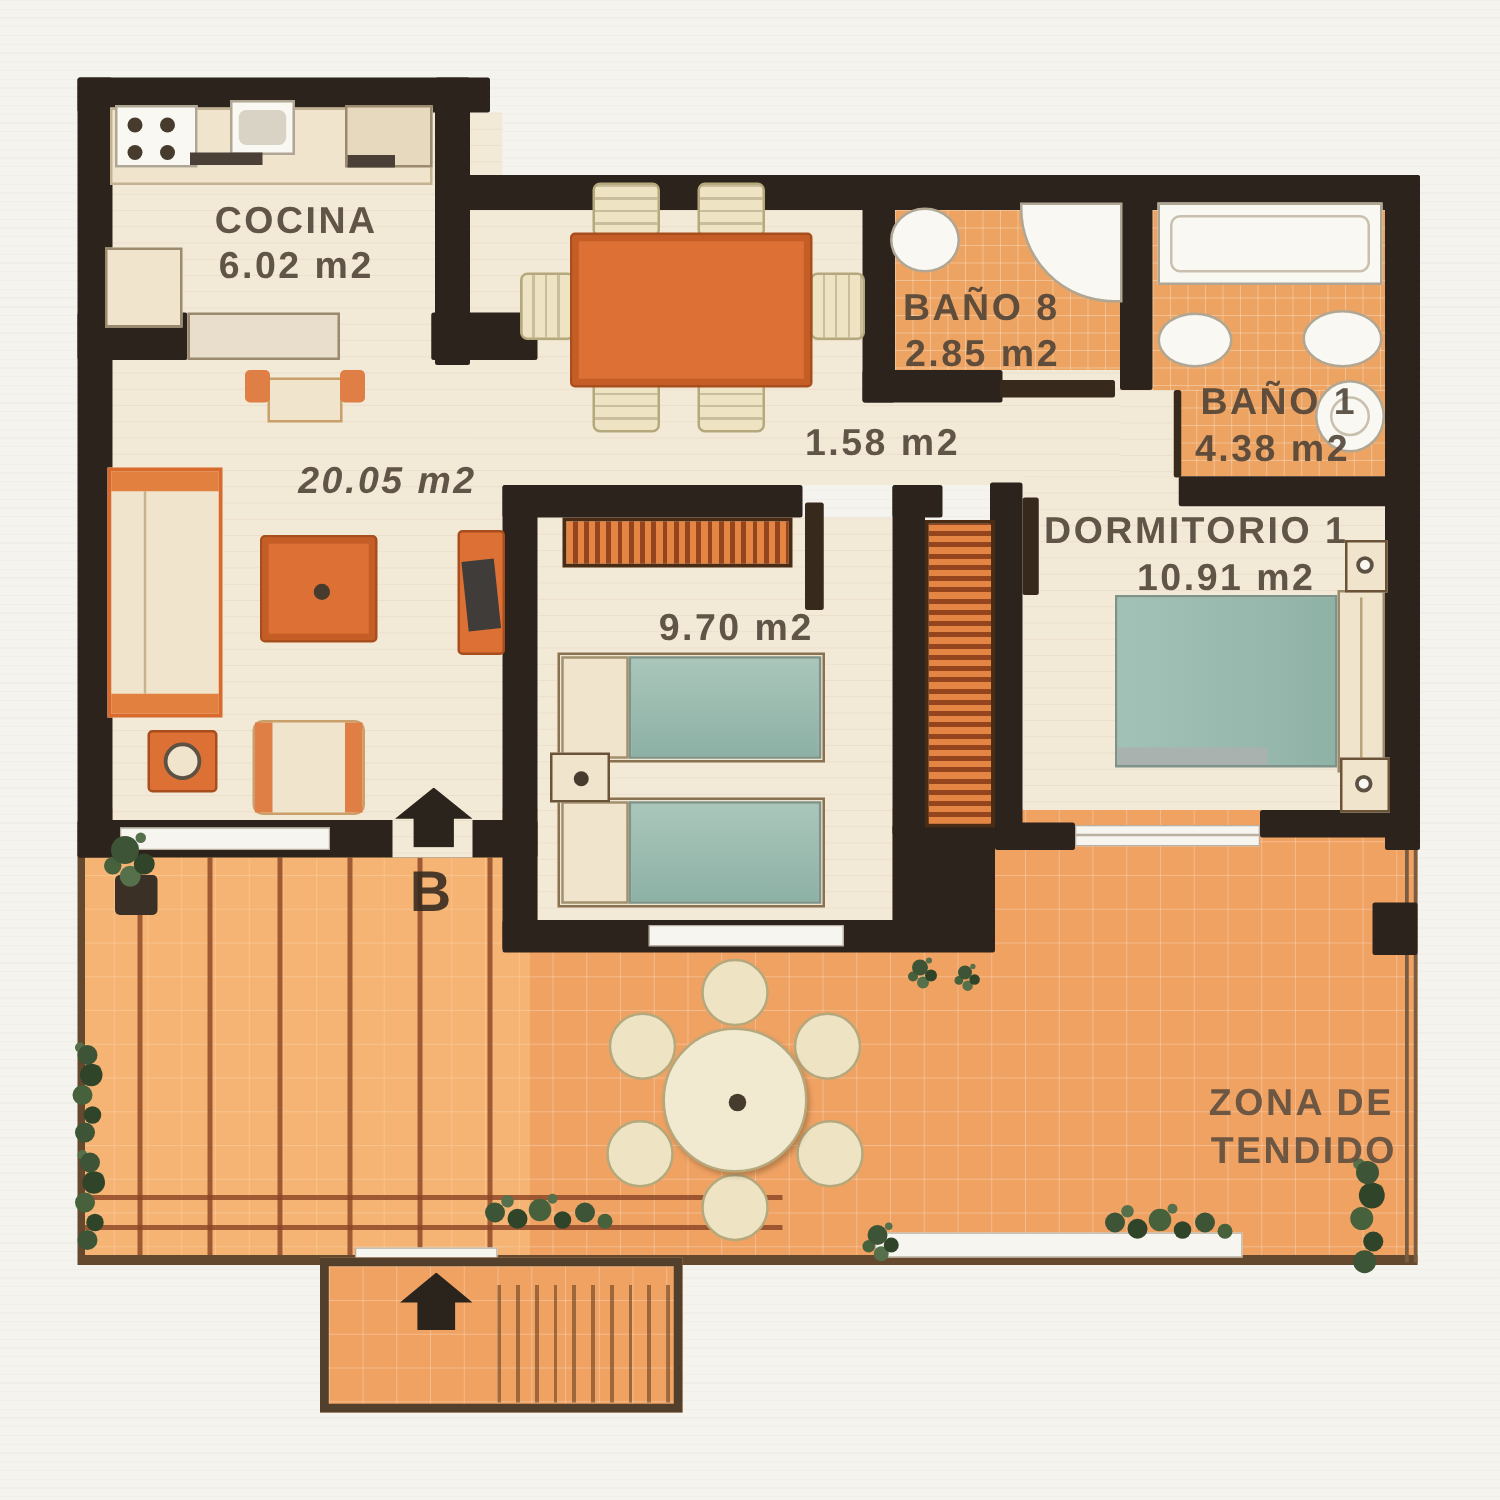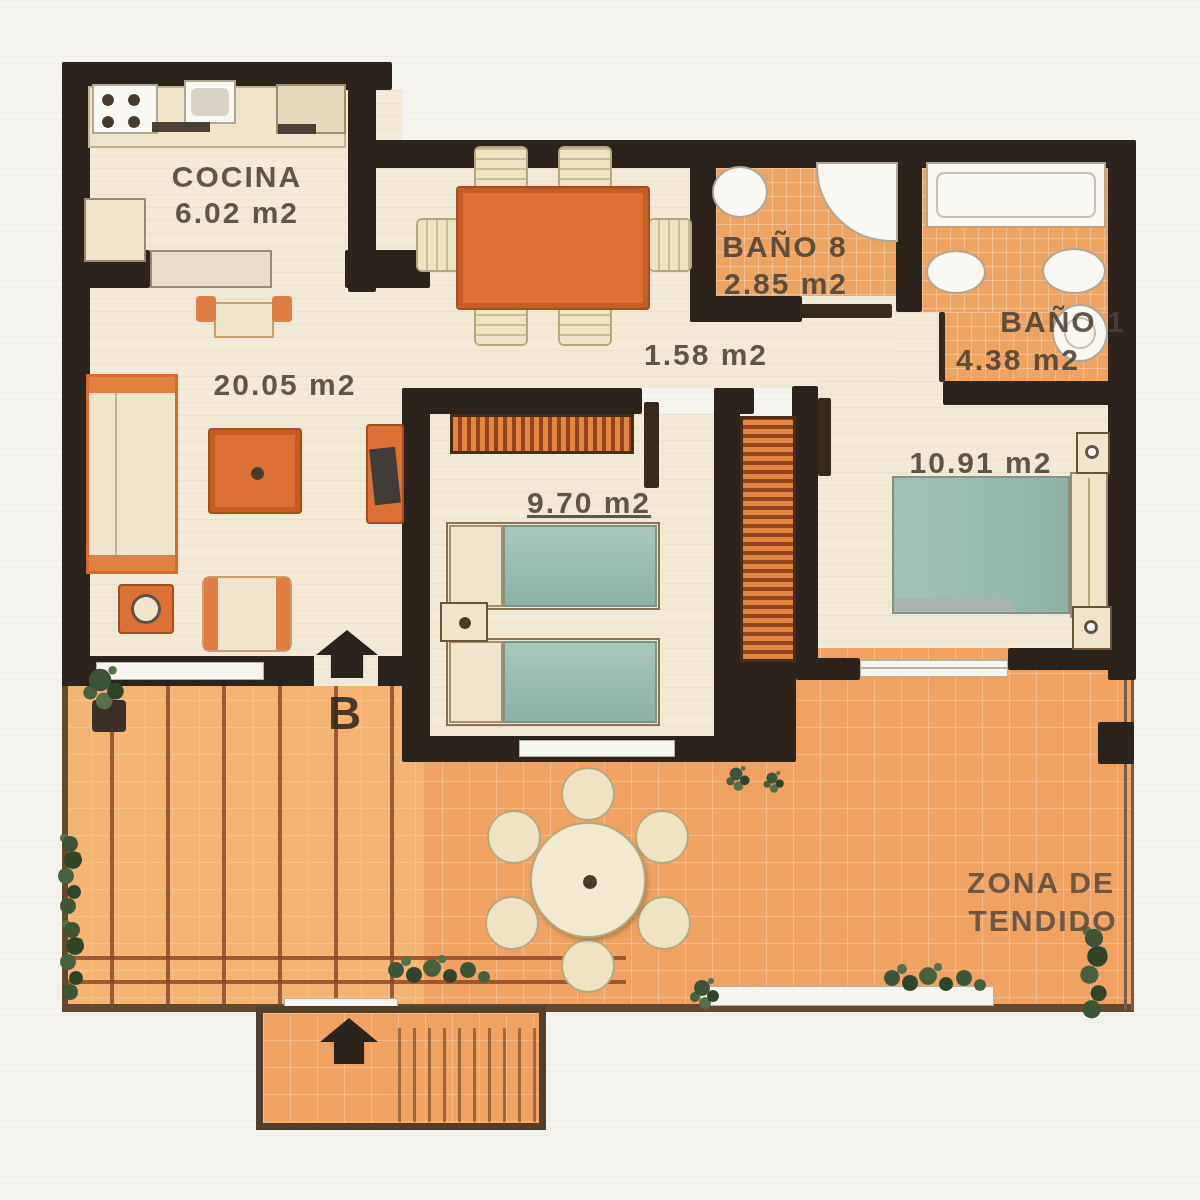--- a/index.html
+++ b/index.html
@@ -222,25 +222,26 @@
   <div class="plant plant-h" style="left:884px;top:970px;"></div>
   <div class="plant plant-v" style="left:1086px;top:930px;transform:scale(1.15);"></div>
   <div class="plant plant-s" style="left:728px;top:766px;transform:scale(.8);"></div>
   <div class="plant plant-s" style="left:764px;top:770px;transform:scale(.7);"></div>
 
   <div class="arrow" style="left:316px;top:630px;width:62px;height:48px;"></div>
   <div class="arrow" style="left:320px;top:1018px;width:58px;height:46px;"></div>
 
   <div class="lbl" style="left:237px;top:160px;">COCINA</div>
   <div class="lbl" style="left:237px;top:196px;">6.02 m2</div>
-  <div class="lbl" style="left:285px;top:368px;">20.05 m2</div>
+  <div class="lbl" style="left:310px;top:368px;font-style:italic;">20.05 m2</div>
   <div class="lbl" style="left:785px;top:230px;">BAÑO 8</div>
   <div class="lbl" style="left:786px;top:267px;">2.85 m2</div>
   <div class="lbl" style="left:706px;top:338px;">1.58 m2</div>
-  <div class="lbl" style="left:1023px;top:305px;margin-left:40px;">BAÑO 1</div>
+  <div class="lbl" style="left:1023px;top:305px;">BAÑO 1</div>
   <div class="lbl" style="left:1018px;top:343px;">4.38 m2</div>
-  <div class="lbl" style="left:589px;top:486px;text-decoration:underline;">9.70 m2</div>
+  <div class="lbl" style="left:589px;top:486px;">9.70 m2</div>
+  <div class="lbl" style="left:957px;top:408px;">DORMITORIO 1</div>
   <div class="lbl" style="left:981px;top:446px;">10.91 m2</div>
   <div class="lbl" style="left:1041px;top:866px;color:#5b4c3e;">ZONA DE</div>
   <div class="lbl" style="left:1043px;top:904px;color:#5b4c3e;">TENDIDO</div>
   <div class="lbl lbl-big" style="left:345px;top:686px;color:#33291f;">B</div>
 
 </div>
 
 </body></html>

